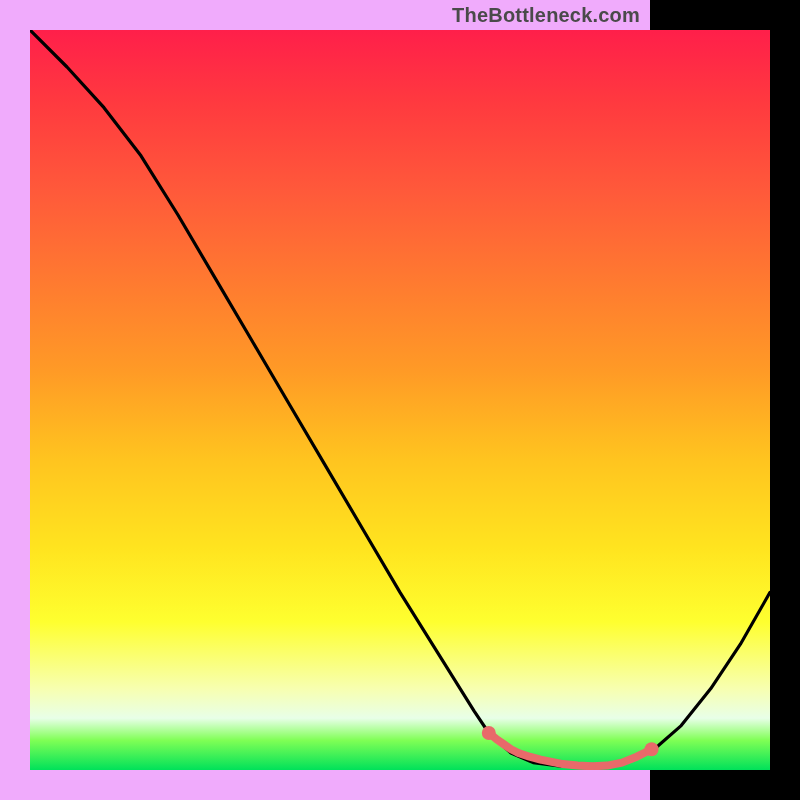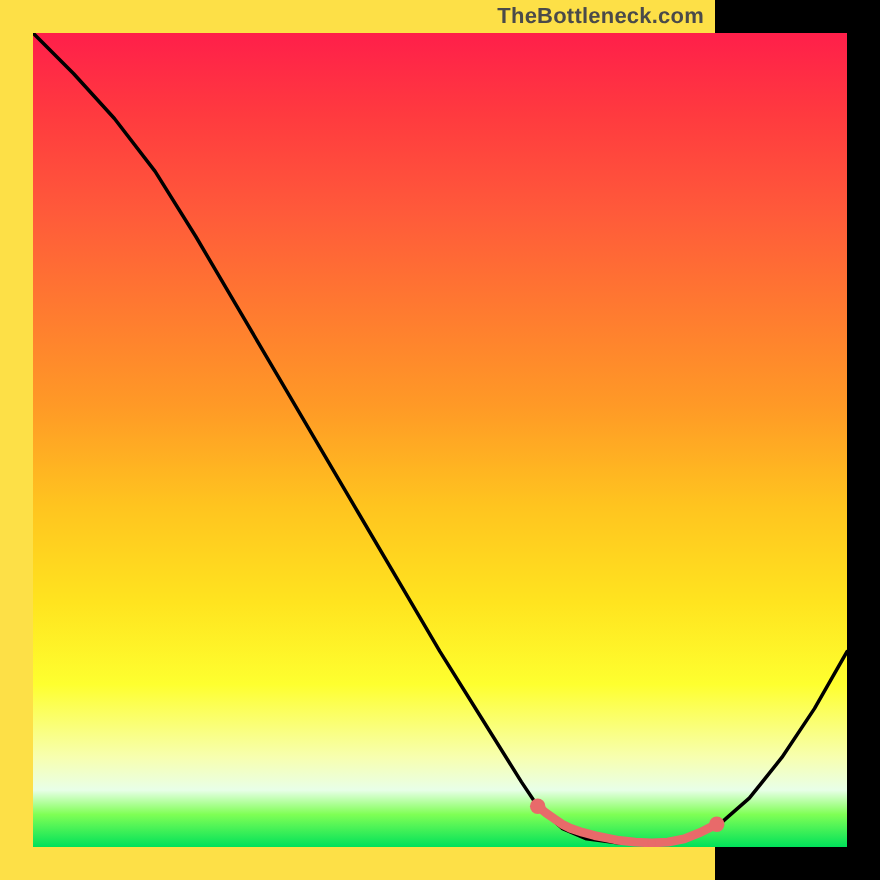--- a/index.html
+++ b/index.html
@@ -8,21 +8,21 @@
     width: 800px;
     height: 800px;
     background: #000;
     overflow: hidden;
     font-family: Arial, Helvetica, sans-serif;
   }
   .frame {
     position: relative;
     width: 650px;
     height: 800px;
-    background: #fde047;
+    background: #f0abfc;
   }
   .watermark {
     position: absolute;
     top: 4px;
     right: 10px;
     color: #4a4a4a;
     font-size: 20px;
     font-weight: 600;
     z-index: 10;
     letter-spacing: 0.2px;

